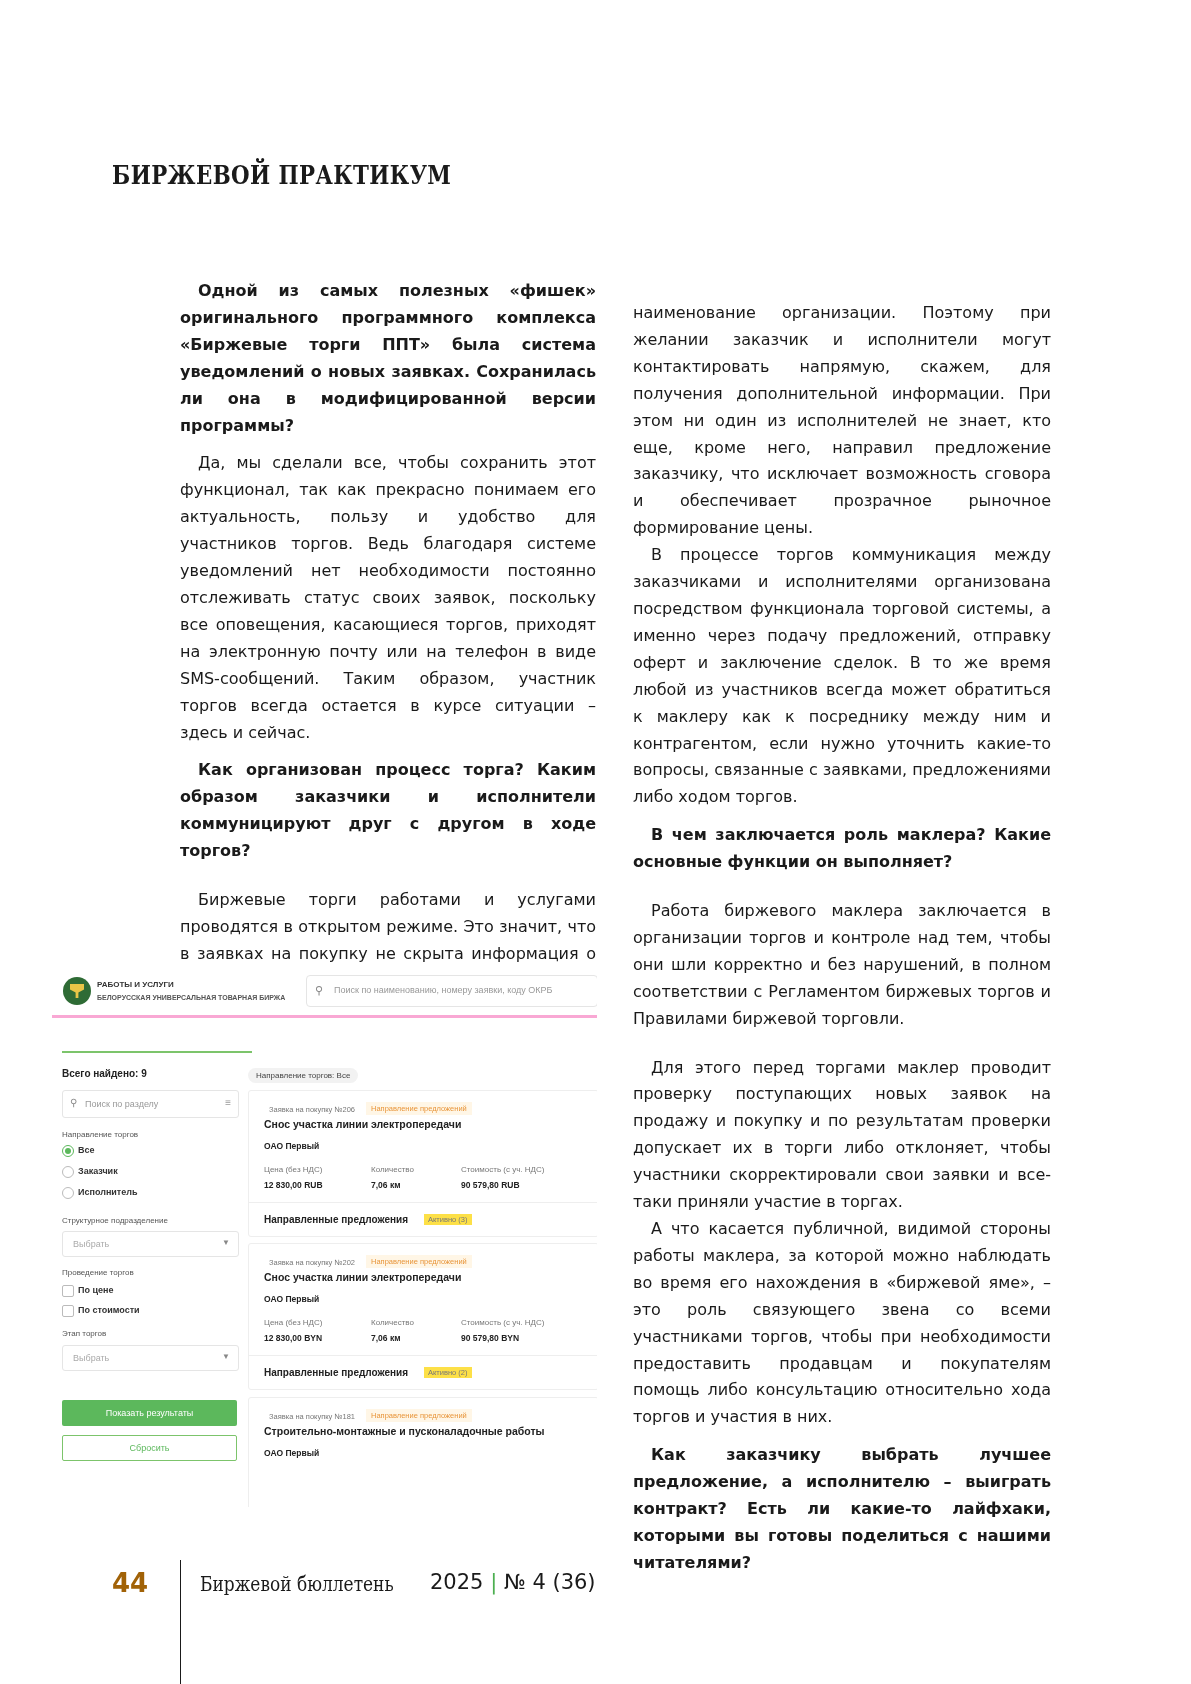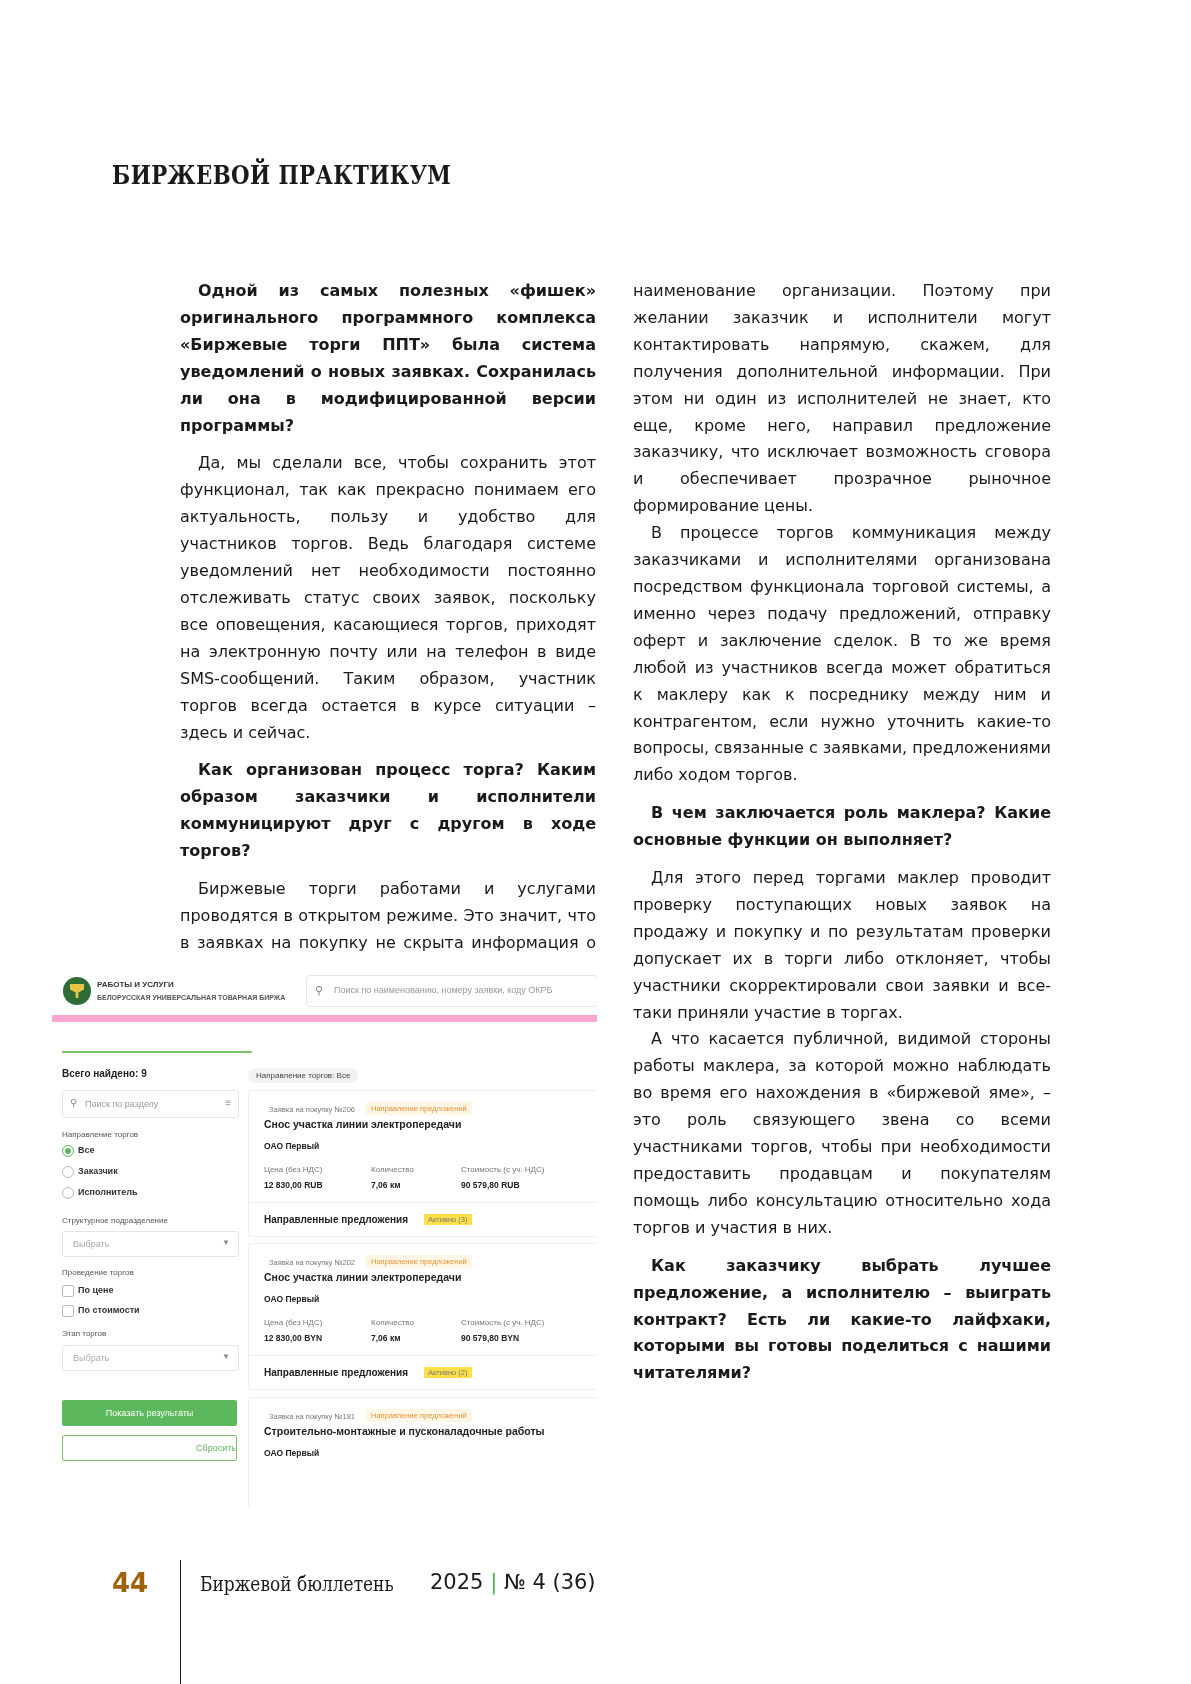--- a/index.html
+++ b/index.html
@@ -5,26 +5,26 @@
   html, body { margin:0; padding:0; background:#fff; }
   body { width:1191px; height:1684px; position:relative; overflow:hidden;
          font-family:"DejaVu Sans", sans-serif; color:#1a1a1a; }
   .section-title { position:absolute; left:112px; top:160px; font-family:"DejaVu Serif", serif;
          font-size:26px; font-weight:bold; letter-spacing:0.5px; color:#1a1a1a; transform:scaleX(0.82); transform-origin:left; }
   .col { position:absolute; top:278px; font-size:16px; line-height:26.9px; }
   .col.left { left:180px; width:416px; }
   .col.right { left:633px; width:418px; }
   .col p { margin:0 0 11px 0; text-indent:18px; text-align:justify; }
   .col p.q { font-weight:bold; }
-  .col p.nomargin { margin-bottom:0; }
+  .col p.nomargin { margin-bottom:0;margin-top:22px; }
   .col p.noindent { text-indent:0; }
 
   
   .ui { position:absolute; left:52px; top:965px; width:545px; height:542px; background:#fff; font-family:"Liberation Sans", sans-serif; overflow:hidden; }
-  .ui-header { position:absolute; left:0; top:0; width:545px; height:50px; border-bottom:7px solid #f9a8d4; }
+  .ui-header { position:absolute; left:0; top:0; width:545px; height:50px; border-bottom:3px solid #f9a8d4; }
   .logo { position:absolute; left:11px; top:12px; width:28px; height:28px; border-radius:50%; background:#2e6b35; }
   .logo:after { content:""; position:absolute; left:7px; top:7px; width:14px; height:14px; background:#e8c547; clip-path:polygon(0 0,100% 0,100% 40%,60% 60%,60% 100%,40% 100%,40% 60%,0 40%); }
   .brand1 { position:absolute; left:45px; top:15px; font-size:8px; font-weight:bold; color:#333; }
   .brand2 { position:absolute; left:45px; top:29px; font-size:7px; font-weight:bold; color:#555; }
   .search { position:absolute; left:254px; top:10px; width:290px; height:30px; border:1px solid #e5e5e5; border-radius:4px; }
   .search .ic { position:absolute; left:8px; top:8px; font-size:11px; color:#888; }
   .search .ph { position:absolute; left:27px; top:9px; font-size:9px; color:#999; white-space:nowrap; }
   .tabs { position:absolute; left:0; top:58px; width:545px; height:30px; border-bottom:2px solid #ececec; }
   .tab { position:absolute; top:10px; font-size:9px; color:#333; font-weight:bold; }
   .tab-active-line { position:absolute; left:10px; top:86px; width:190px; height:2px; background:#7cc46b; }
@@ -36,21 +36,21 @@
   .lbl { position:absolute; left:10px; font-size:8px; color:#555; }
   .radio { position:absolute; left:10px; width:10px; height:10px; border:1px solid #bbb; border-radius:50%; }
   .radio.on { border-color:#5cb85c; }
   .radio.on:after { content:""; position:absolute; left:2px; top:2px; width:6px; height:6px; border-radius:50%; background:#5cb85c; }
   .check { position:absolute; left:10px; width:10px; height:10px; border:1px solid #bbb; border-radius:2px; }
   .opt { position:absolute; left:26px; font-size:9px; font-weight:bold; color:#333; }
   .select { position:absolute; left:10px; width:175px; height:24px; border:1px solid #e5e5e5; border-radius:3px; }
   .select .ph { position:absolute; left:10px; top:7px; font-size:9px; color:#aaa; }
   .select .arr { position:absolute; right:8px; top:6px; font-size:8px; color:#888; }
   .btn-show { position:absolute; left:10px; top:435px; width:175px; height:26px; background:#5cb85c; color:#fff; font-size:9px; text-align:center; line-height:26px; border-radius:2px; }
-  .btn-reset { position:absolute; left:10px; top:470px; width:173px; height:24px; border:1px solid #7cc46b; color:#5cb85c; font-size:9px; text-align:right; line-height:24px; border-radius:2px; }
+  .btn-reset { position:absolute; left:10px; top:470px; width:173px; height:24px; border:1px solid #7cc46b; color:#5cb85c; font-size:9px; text-align:center; line-height:24px; border-radius:2px; }
   .chip { position:absolute; left:196px; top:103px; background:#f2f2f2; border-radius:10px; padding:3px 8px; font-size:8px; color:#444; }
   .card { position:absolute; left:196px; width:349px; border:1px solid #eee; border-radius:3px; background:#fff; }
   .card .num { position:absolute; left:20px; top:14px; font-size:7.5px; color:#777; }
   .card .dir { position:absolute; left:117px; top:11px; font-size:7.5px; color:#e8953a; background:#fff6e6; padding:2px 5px; }
   .card .title { position:absolute; left:15px; top:27px; font-size:10.5px; font-weight:bold; color:#222; white-space:nowrap; }
   .card .org { position:absolute; left:15px; top:50px; font-size:8.5px; font-weight:bold; color:#222; }
   .card .flbl { position:absolute; top:74px; font-size:8px; color:#777; white-space:nowrap; }
   .card .fval { position:absolute; top:89px; font-size:8.5px; font-weight:bold; color:#222; white-space:nowrap; }
   .card .sep { position:absolute; left:0; top:111px; width:349px; height:1px; background:#eee; }
   .card .sent { position:absolute; left:15px; top:123px; font-size:10px; font-weight:bold; color:#222; }
@@ -71,20 +71,21 @@
   <p class="q">Одной из самых полезных «фишек» оригинального программного комплекса «Биржевые торги ППТ» была система уведомлений о новых заявках. Сохранилась ли она в модифицированной версии программы?</p>
   <p>Да, мы сделали все, чтобы сохранить этот функционал, так как прекрасно понимаем его актуальность, пользу и удобство для участников торгов. Ведь благодаря системе уведомлений нет необходимости постоянно отслеживать статус своих заявок, поскольку все оповещения, касающиеся торгов, приходят на электронную почту или на телефон в виде SMS-сообщений. Таким образом, участник торгов всегда остается в курсе ситуации – здесь и сейчас.</p>
   <p class="q">Как организован процесс торга? Каким образом заказчики и исполнители коммуницируют друг с другом в ходе торгов?</p>
   <p class="nomargin">Биржевые торги работами и услугами проводятся в открытом режиме. Это значит, что в заявках на покупку не скрыта информация о том, какая организация является заказчиком. Аналогично в предложениях, которые исполнители направляют заказчику, также указано</p>
 </div>
 
 <div class="col right">
   <p class="noindent nomargin">наименование организации. Поэтому при желании заказчик и исполнители могут контактировать напрямую, скажем, для получения дополнительной информации. При этом ни один из исполнителей не знает, кто еще, кроме него, направил предложение заказчику, что исключает возможность сговора и обеспечивает прозрачное рыночное формирование цены.</p>
   <p>В процессе торгов коммуникация между заказчиками и исполнителями организована посредством функционала торговой системы, а именно через подачу предложений, отправку оферт и заключение сделок. В то же время любой из участников всегда может обратиться к маклеру как к посреднику между ним и контрагентом, если нужно уточнить какие-то вопросы, связанные с заявками, предложениями либо ходом торгов.</p>
   <p class="q">В чем заключается роль маклера? Какие основные функции он выполняет?</p>
+  <p class="nomargin">Работа биржевого маклера заключается в организации торгов и контроле над тем, чтобы они шли корректно и без нарушений, в полном соответствии с Регламентом биржевых торгов и Правилами биржевой торговли.</p>
   <p class="nomargin">Для этого перед торгами маклер проводит проверку поступающих новых заявок на продажу и покупку и по результатам проверки допускает их в торги либо отклоняет, чтобы участники скорректировали свои заявки и все-таки приняли участие в торгах.</p>
   <p>А что касается публичной, видимой стороны работы маклера, за которой можно наблюдать во время его нахождения в «биржевой яме», – это роль связующего звена со всеми участниками торгов, чтобы при необходимости предоставить продавцам и покупателям помощь либо консультацию относительно хода торгов и участия в них.</p>
   <p class="q">Как заказчику выбрать лучшее предложение, а исполнителю – выиграть контракт? Есть ли какие-то лайфхаки, которыми вы готовы поделиться с нашими читателями?</p>
 </div>
 
 <div class="ui">
   <div class="ui-header">
     <div class="logo"></div>
     <div class="brand1">РАБОТЫ И УСЛУГИ</div>
     <div class="brand2">БЕЛОРУССКАЯ УНИВЕРСАЛЬНАЯ ТОВАРНАЯ БИРЖА</div>

